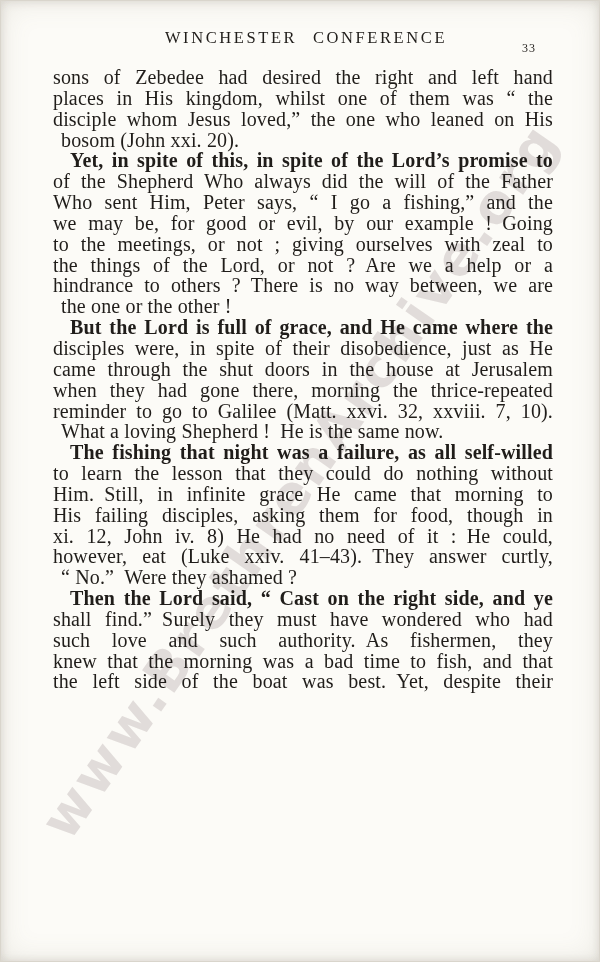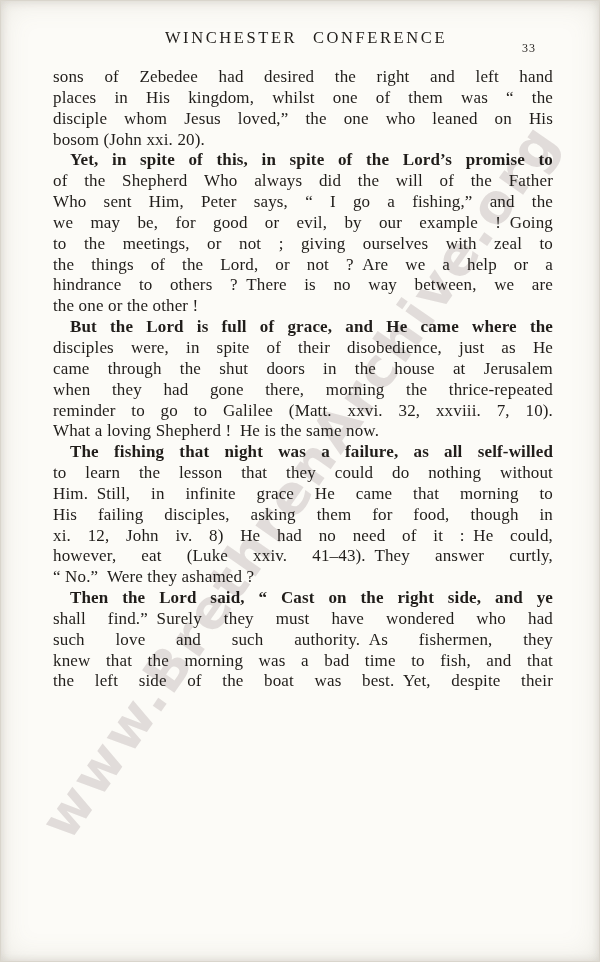--- a/index.html
+++ b/index.html
@@ -59,32 +59,32 @@
     top: 13px;
     right: 63px;
     font-size: 12px;
     letter-spacing: 1px;
   }
   .body-text {
     position: absolute;
     top: 66px;
     left: 52px;
     width: 500px;
-    font-size: 17px;
+    font-size: 20px;
     line-height: 20.85px;
     letter-spacing: 0.15px;
     z-index: 2;
   }
   .paragraph { margin: 0; }
   .line {
     text-align: justify;
     text-align-last: justify;
     hyphens: none;
   }
-  .line.short { text-align-last: left; }
+  .line.short { text-align-last: left; margin-left: 8px; }
   .line.indent { text-indent: 17px; font-weight: bold; }
 </style>
 </head>
 <body>
 
 <div class="page">
 
   <div class="watermark">www.BrethrenArchive.org</div>
 
   <div class="header">

